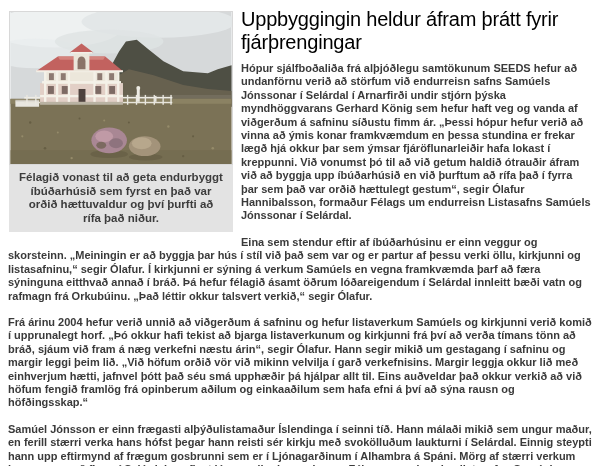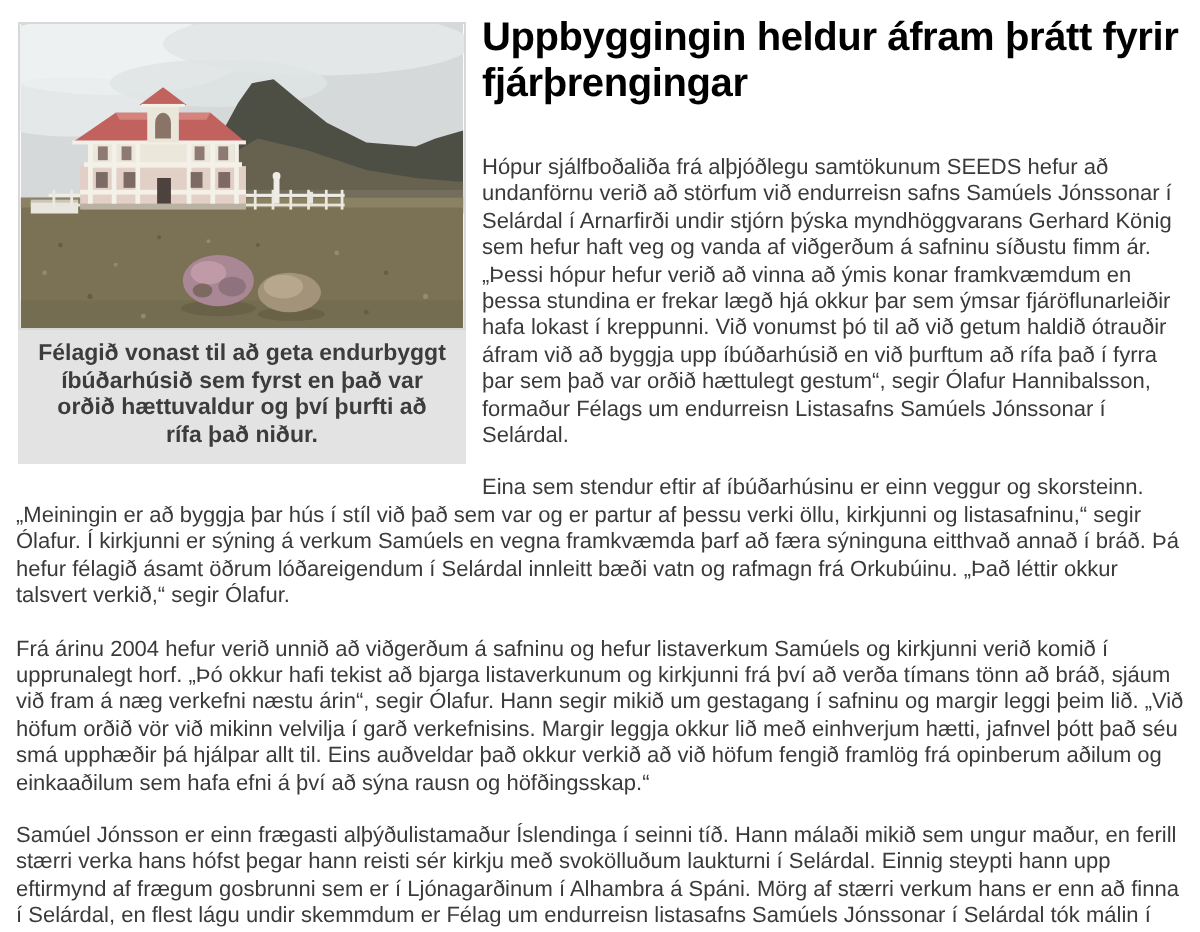--- a/index.html
+++ b/index.html
@@ -42,31 +42,32 @@
   }
   .byline {
     font-size: 10.5px;
     color: #4d4d4d;
     margin: 0 0 3px 0;
     line-height: 12px;
   }
   h1.headline {
     font-size: 20px;
     line-height: 23px;
-    font-weight: bold;
+    font-weight: normal;
     color: #000000;
-    margin: 0 0 24px 0;
+    margin: 0 0 8px 0;
     letter-spacing: -0.2px;
   }
   p.body-par {
     font-size: 11px;
     line-height: 13.4px;
     color: #3a3a3a;
     margin: 0 0 13px 0;
     text-align: left;
+    font-weight: bold;
   }
 </style>
 </head>
 <body>
 
 <div class="page">
 
   <figure class="photo-block">
     <div class="photo-frame">
       <svg width="222" height="152" viewBox="0 0 224 154" xmlns="http://www.w3.org/2000/svg">

